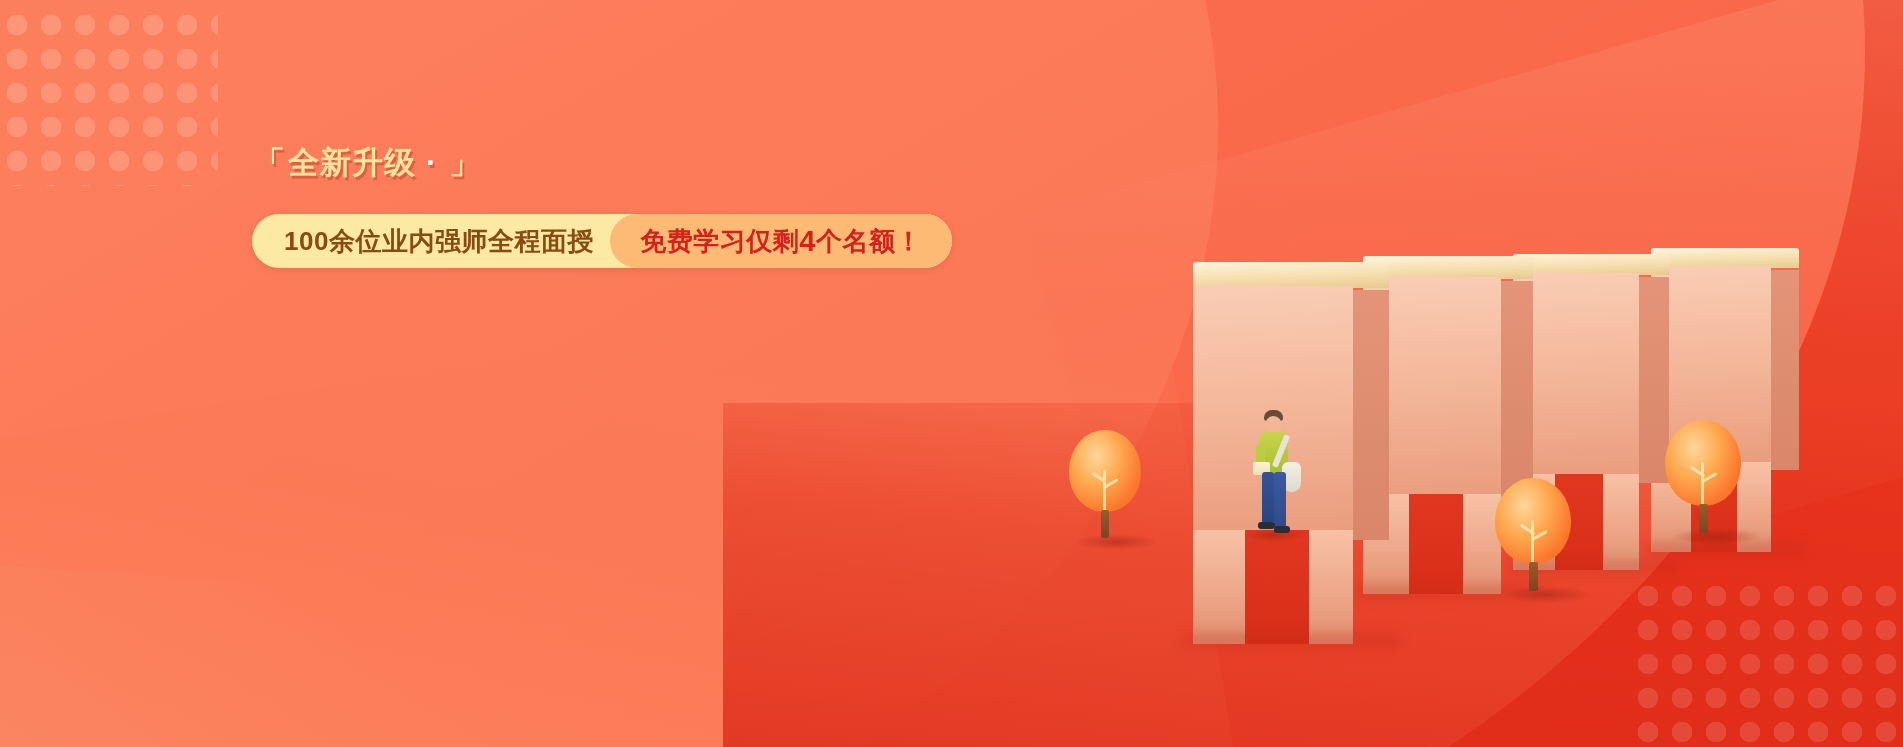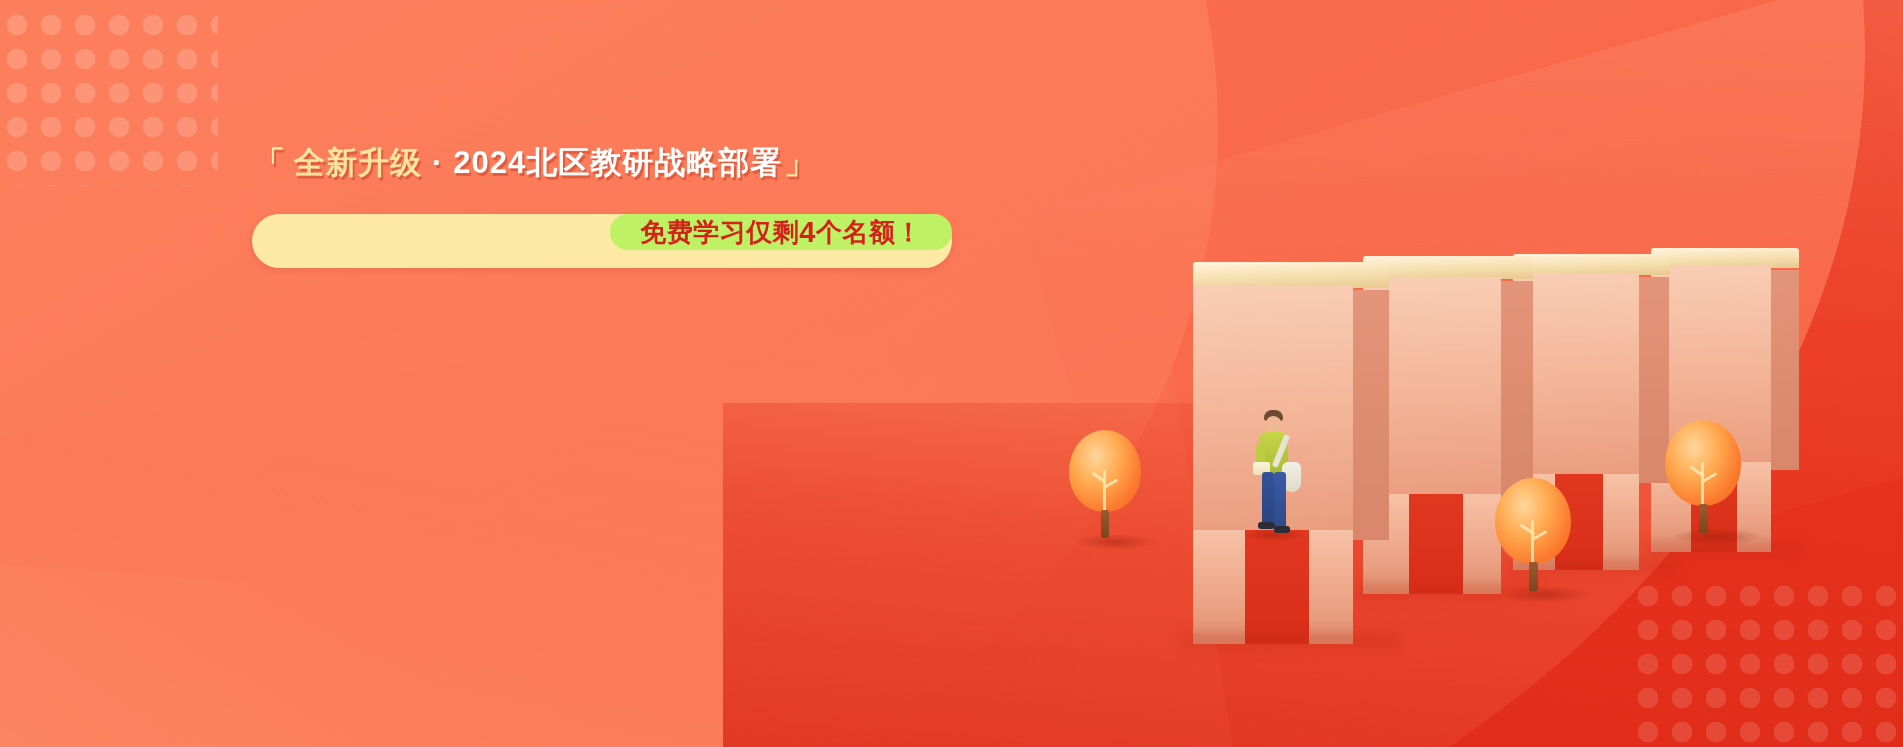--- a/index.html
+++ b/index.html
@@ -99,21 +99,21 @@
   .eyebrow{
     display:flex;align-items:center;
     font-size:31px;font-weight:bold;
     letter-spacing:1px;
     line-height:1;
     height:44px;
     white-space:nowrap;
     text-shadow:2px 3px 0 rgba(183,50,28,.42);
   }
   .eyebrow .brk{color:#ffe9a6;font-weight:bold;margin:0 2px;}
-  .eyebrow .hl{color:#ffe4a0;margin-left:6px;}
+  .eyebrow .hl{color:#ffe4a0;}
   .eyebrow .mid{color:#ffffff;margin:0 10px;}
   .eyebrow .plain{color:#ffffff;}
 
   .headline{
     margin-top:14px;
     font-size:92px;
     font-weight:bold;
     line-height:1.06;
     letter-spacing:3px;
     white-space:nowrap;
@@ -134,24 +134,24 @@
     position:relative;
     box-shadow:0 2px 6px rgba(172,45,25,.18);
   }
   .pill-left{
     font-size:26px;font-weight:bold;color:#8a4a10;
     padding-left:32px;letter-spacing:.5px;white-space:nowrap;
     line-height:54px;
   }
   .pill-right{
     position:absolute;right:0;top:0;
-    height:36px;
+    height:54px;
     display:flex;align-items:center;
     padding:0 30px 0 30px;
-    background:#bef264;
+    background:#fdba74;
     border-radius:27px;
     font-size:26px;font-weight:bold;color:#d4211b;
     white-space:nowrap;letter-spacing:.5px;
   }
   .pill-right .num{font-size:29px;}
 
   
   .illus{position:absolute;right:0;top:0;width:860px;height:747px;}
 
   
@@ -319,26 +319,26 @@
       <div class="trunk" style="left:34px;top:84px;width:9px;height:29px;"></div>
     </div>
   </div>
 
   <div class="copy">
 
     <div class="eyebrow">
       <span class="brk">「</span>
       <span class="hl">全新升级</span>
       <span class="mid">·</span>
-      <span class="plain">2024北区教研战略部署</span>
       <span class="brk">」</span>
     </div>
 
 
     <div class="pills">
+      <div class="pill-left">100余位业内强师全程面授</div>
       <div class="pill-right">
         <span>免费学习仅剩</span>
           <span class="num">4</span>
           <span>个名额！</span>
       </div>
     </div>
 
   </div>
 </div>
 

